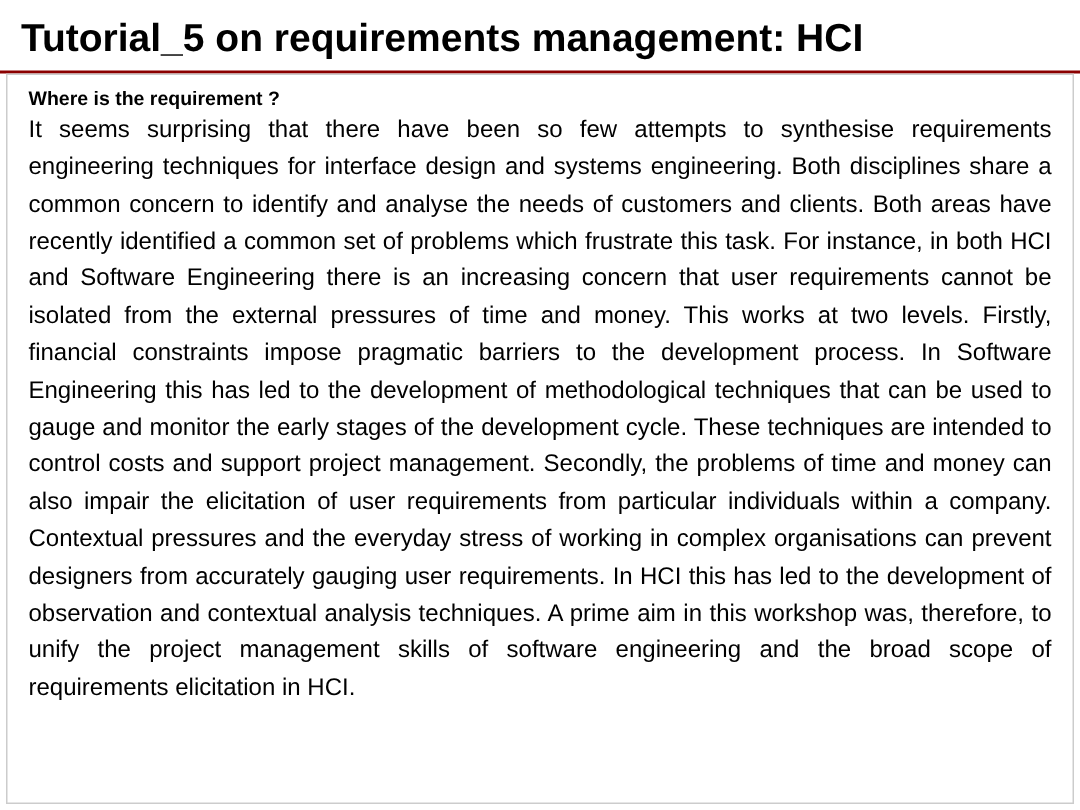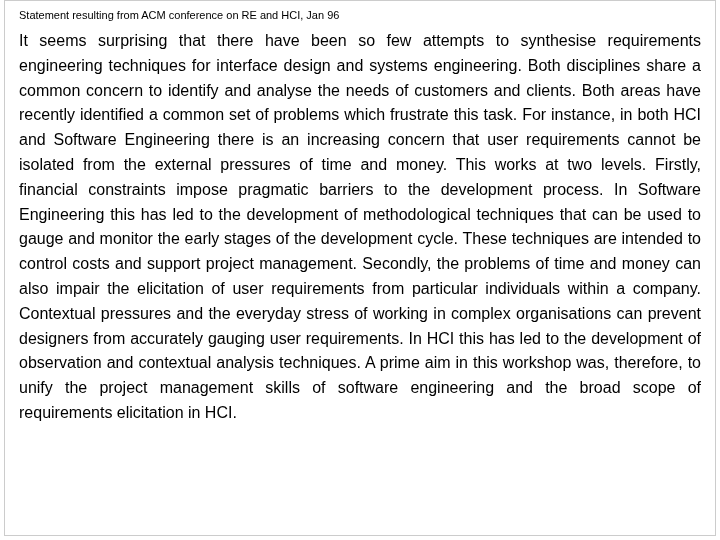--- a/index.html
+++ b/index.html
@@ -66,17 +66,20 @@
       color: #000000;
       line-height: 1.55;
       font-family: Arial, sans-serif;
       text-align: justify;
     }
   </style>
 </head>
 <body>
 
 <div class="page-container">
+  <div class="title-bar">
+    <span class="title-text">Tutorial_5 on requirements management: HCI</span>
+  </div>
   <div class="content-area">
-    <div class="section-subheader">Statement resulting from ACM conference on RE and HCI, Jan 96</div>
+    <div class="section-header">Where is the requirement ?</div>
     <div class="main-text">It seems surprising that there have been so few attempts to synthesise requirements engineering techniques for interface design and systems engineering. Both disciplines share a common concern to identify and analyse the needs of customers and clients. Both areas have recently identified a common set of problems which frustrate this task. For instance, in both HCI and Software Engineering there is an increasing concern that user requirements cannot be isolated from the external pressures of time and money. This works at two levels. Firstly, financial constraints impose pragmatic barriers to the development process. In Software Engineering this has led to the development of methodological techniques that can be used to gauge and monitor the early stages of the development cycle. These techniques are intended to control costs and support project management. Secondly, the problems of time and money can also impair the elicitation of user requirements from particular individuals within a company. Contextual pressures and the everyday stress of working in complex organisations can prevent designers from accurately gauging user requirements. In HCI this has led to the development of observation and contextual analysis techniques. A prime aim in this workshop was, therefore, to unify the project management skills of software engineering and the broad scope of requirements elicitation in HCI.</div>
   </div>
 </div>
 
 </body></html>

